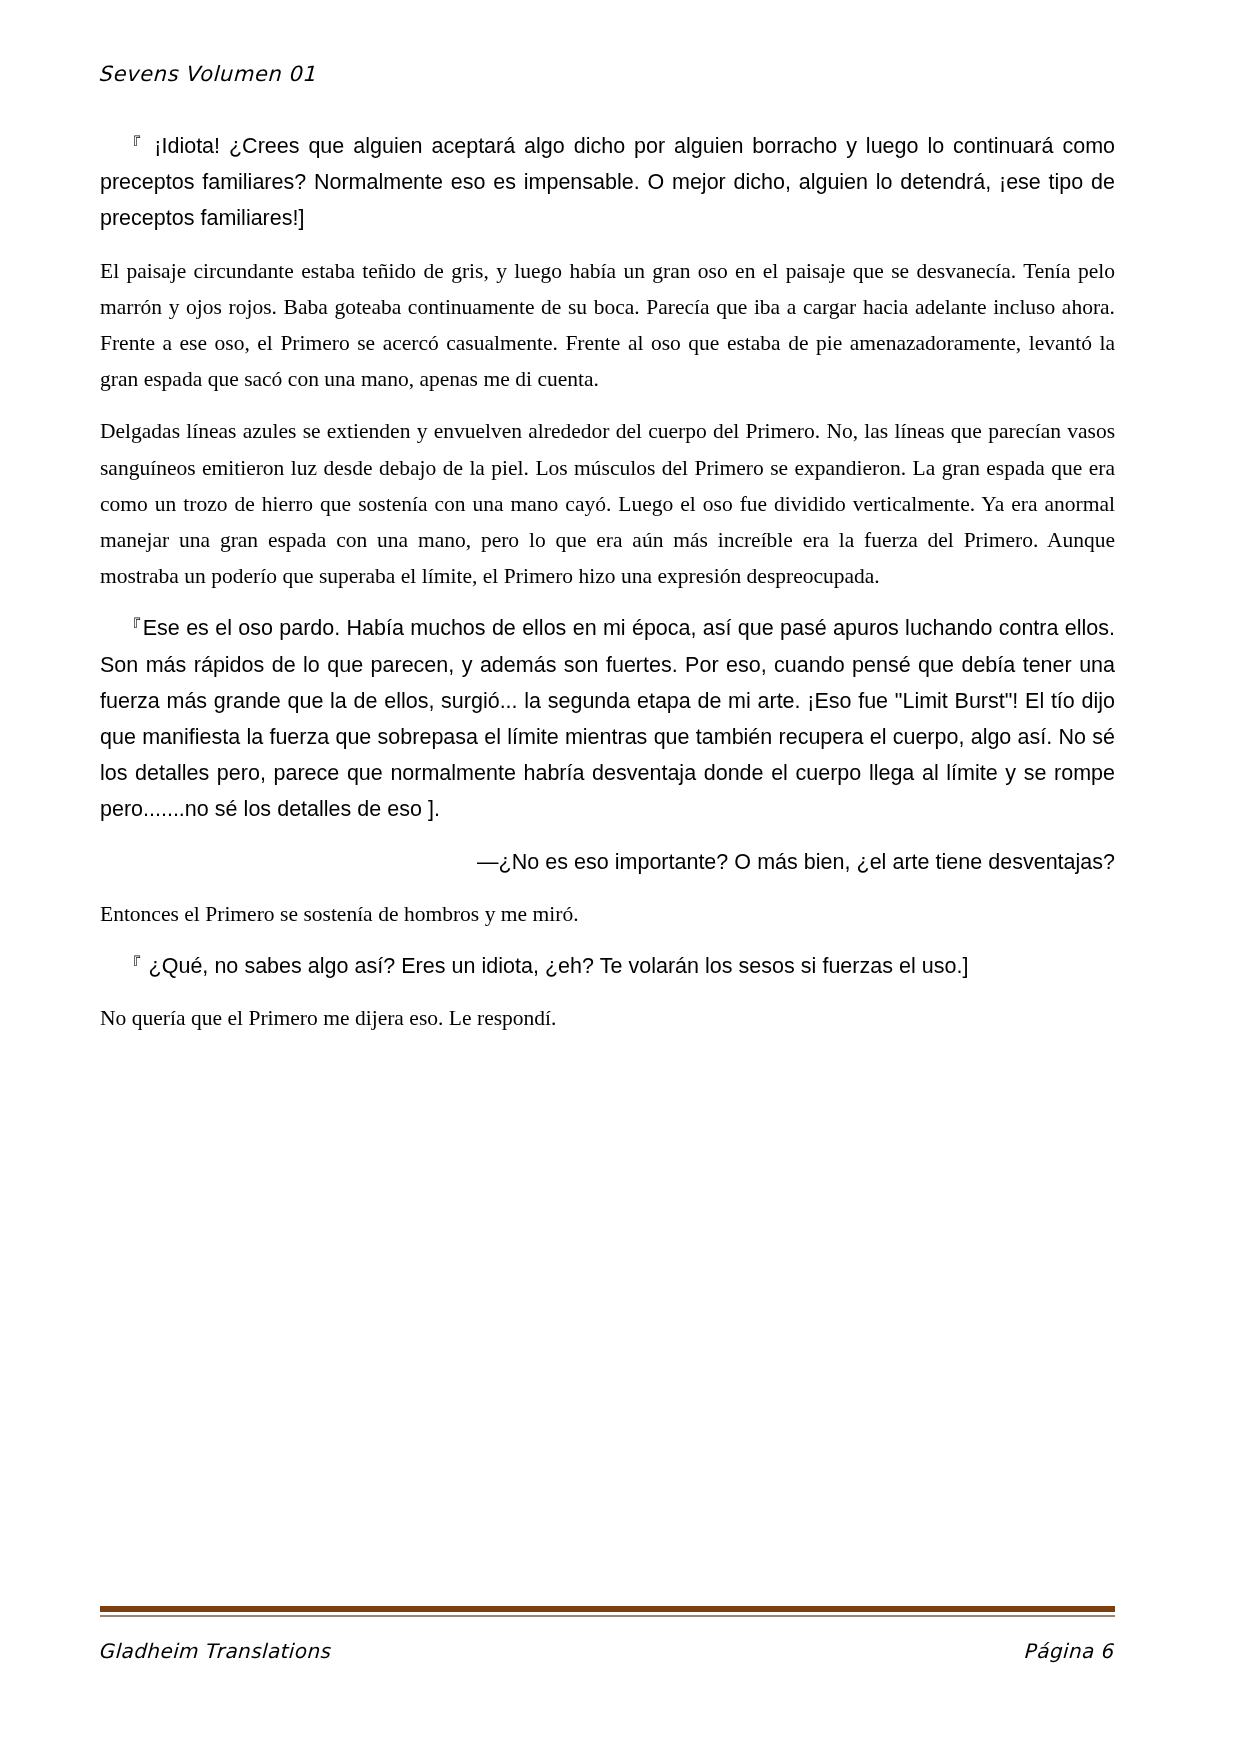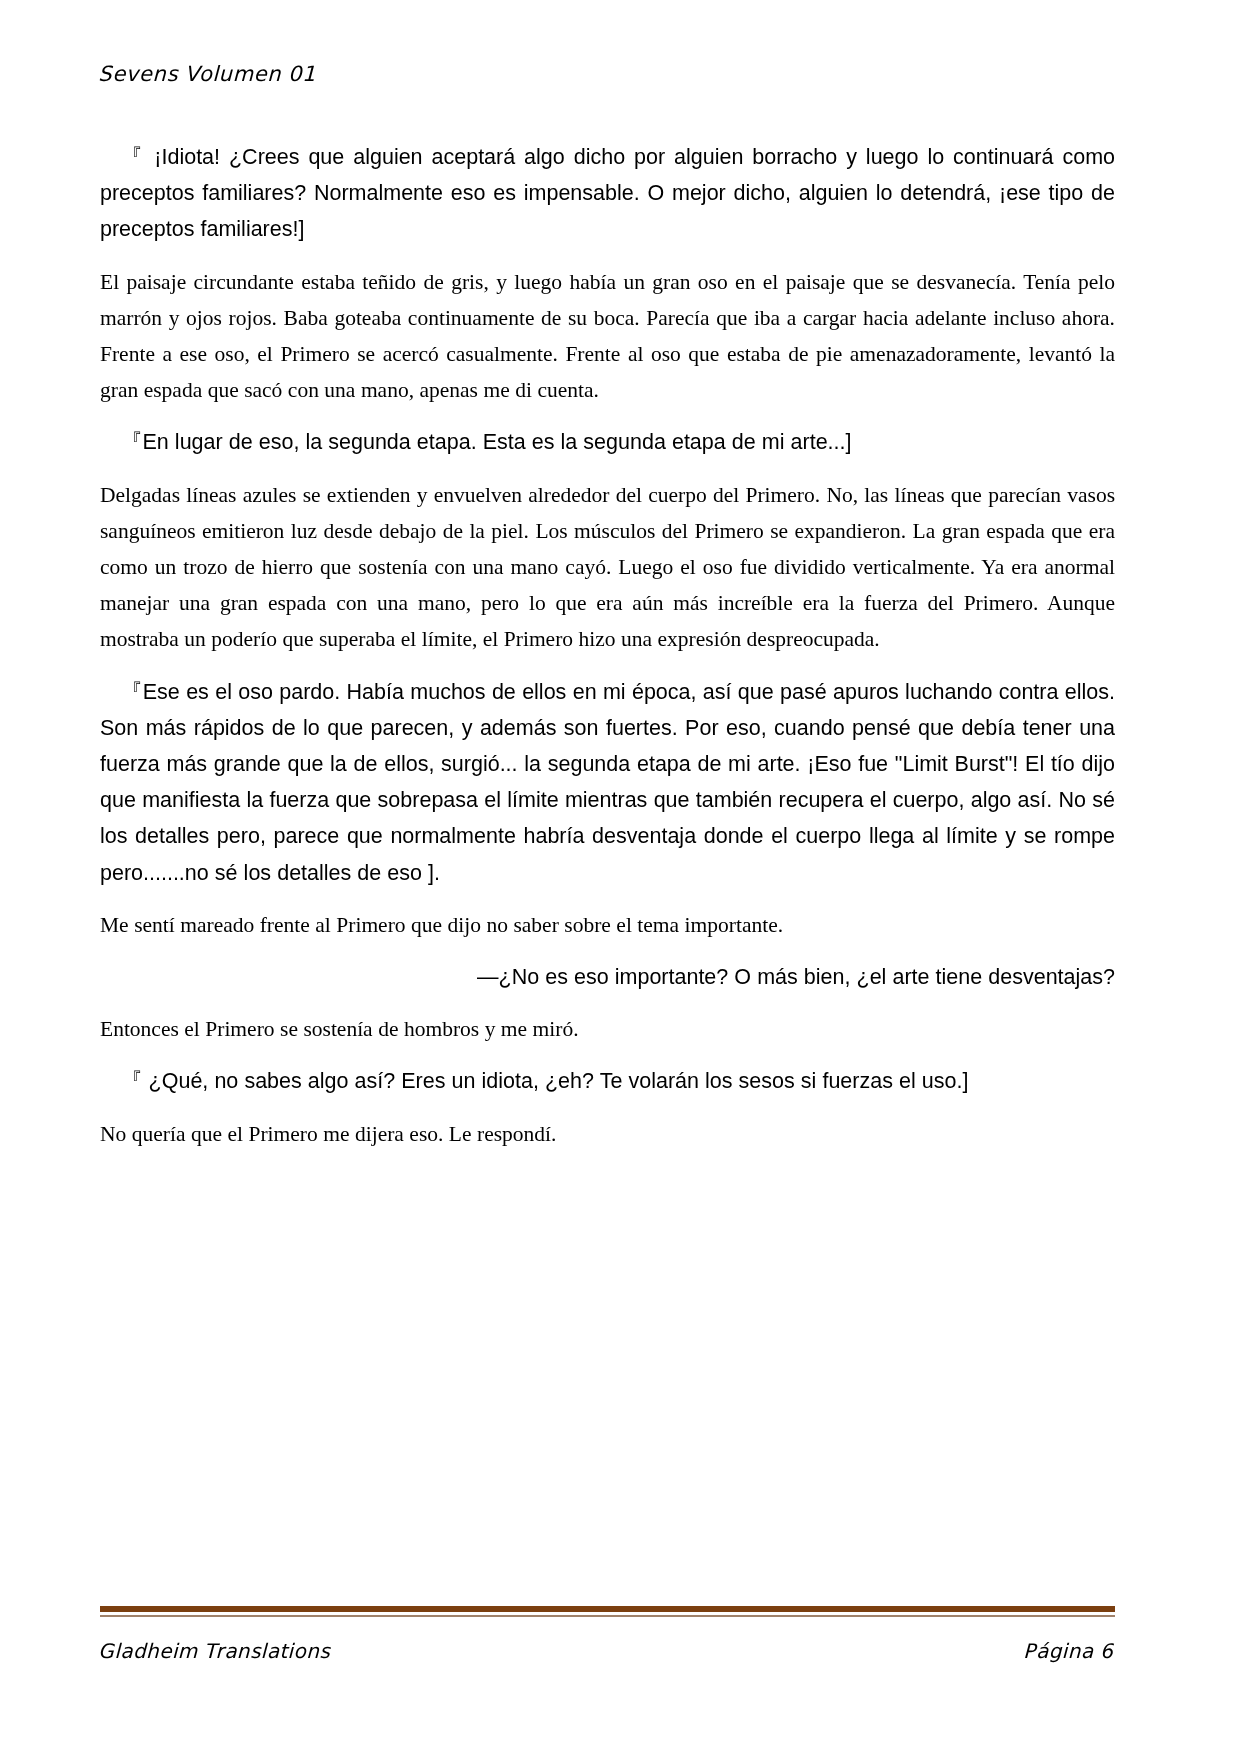--- a/index.html
+++ b/index.html
@@ -35,21 +35,21 @@
     color: #000000;
     white-space: nowrap;
     transform: skewX(-4deg);
     display: inline-block;
   }
 
   
   .body-column {
     position: absolute;
     left: 100px;
-    top: 139px;
+    top: 128px;
     width: 1015px;
   }
 
   .para {
     font-family: "Liberation Sans", sans-serif;
     font-size: 21.5px;
     line-height: 36.2px;
     color: #000000;
     text-align: justify;
     text-justify: inter-word;
@@ -129,24 +129,22 @@
 
 <div class="page">
 
   <div class="page-header">
     <span class="header-title">Sevens Volumen 01</span>
   </div>
 
   <div class="body-column">
       <p class="para indent-quote">『 ¡Idiota! ¿Crees que alguien aceptará algo dicho por alguien borracho y luego lo continuará como preceptos familiares? Normalmente eso es impensable. O mejor dicho, alguien lo detendrá, ¡ese tipo de preceptos familiares!]</p>
       <p class="para indent-none">El paisaje circundante estaba teñido de gris, y luego había un gran oso en el paisaje que se desvanecía. Tenía pelo marrón y ojos rojos. Baba goteaba continuamente de su boca. Parecía que iba a cargar hacia adelante incluso ahora. Frente a ese oso, el Primero se acercó casualmente. Frente al oso que estaba de pie amenazadoramente, levantó la gran espada que sacó con una mano, apenas me di cuenta.</p>
-      <p class="para indent-quote">『En lugar de eso, la segunda etapa. Esta es la segunda etapa de mi arte...]</p>
       <p class="para indent-none">Delgadas líneas azules se extienden y envuelven alrededor del cuerpo del Primero. No, las líneas que parecían vasos sanguíneos emitieron luz desde debajo de la piel. Los músculos del Primero se expandieron. La gran espada que era como un trozo de hierro que sostenía con una mano cayó. Luego el oso fue dividido verticalmente. Ya era anormal manejar una gran espada con una mano, pero lo que era aún más increíble era la fuerza del Primero. Aunque mostraba un poderío que superaba el límite, el Primero hizo una expresión despreocupada.</p>
       <p class="para indent-quote">『Ese es el oso pardo. Había muchos de ellos en mi época, así que pasé apuros luchando contra ellos. Son más rápidos de lo que parecen, y además son fuertes. Por eso, cuando pensé que debía tener una fuerza más grande que la de ellos, surgió... la segunda etapa de mi arte. ¡Eso fue "Limit Burst"! El tío dijo que manifiesta la fuerza que sobrepasa el límite mientras que también recupera el cuerpo, algo así. No sé los detalles pero, parece que normalmente habría desventaja donde el cuerpo llega al límite y se rompe pero.......no sé los detalles de eso ].</p>
-      <p class="para indent-none">Me sentí mareado frente al Primero que dijo no saber sobre el tema importante.</p>
       <p class="para indent-dash">—¿No es eso importante? O más bien, ¿el arte tiene desventajas?</p>
       <p class="para indent-none">Entonces el Primero se sostenía de hombros y me miró.</p>
       <p class="para indent-quote">『 ¿Qué, no sabes algo así? Eres un idiota, ¿eh? Te volarán los sesos si fuerzas el uso.]</p>
       <p class="para indent-none">No quería que el Primero me dijera eso. Le respondí.</p>
     </div>
 
   <div class="page-footer">
     <div class="footer-rule-thick" style="background: rgb(123, 63, 16);"></div>
     <div class="footer-rule-gap"></div>
     <div class="footer-rule-thin" style="background: rgb(160, 130, 107);"></div>

